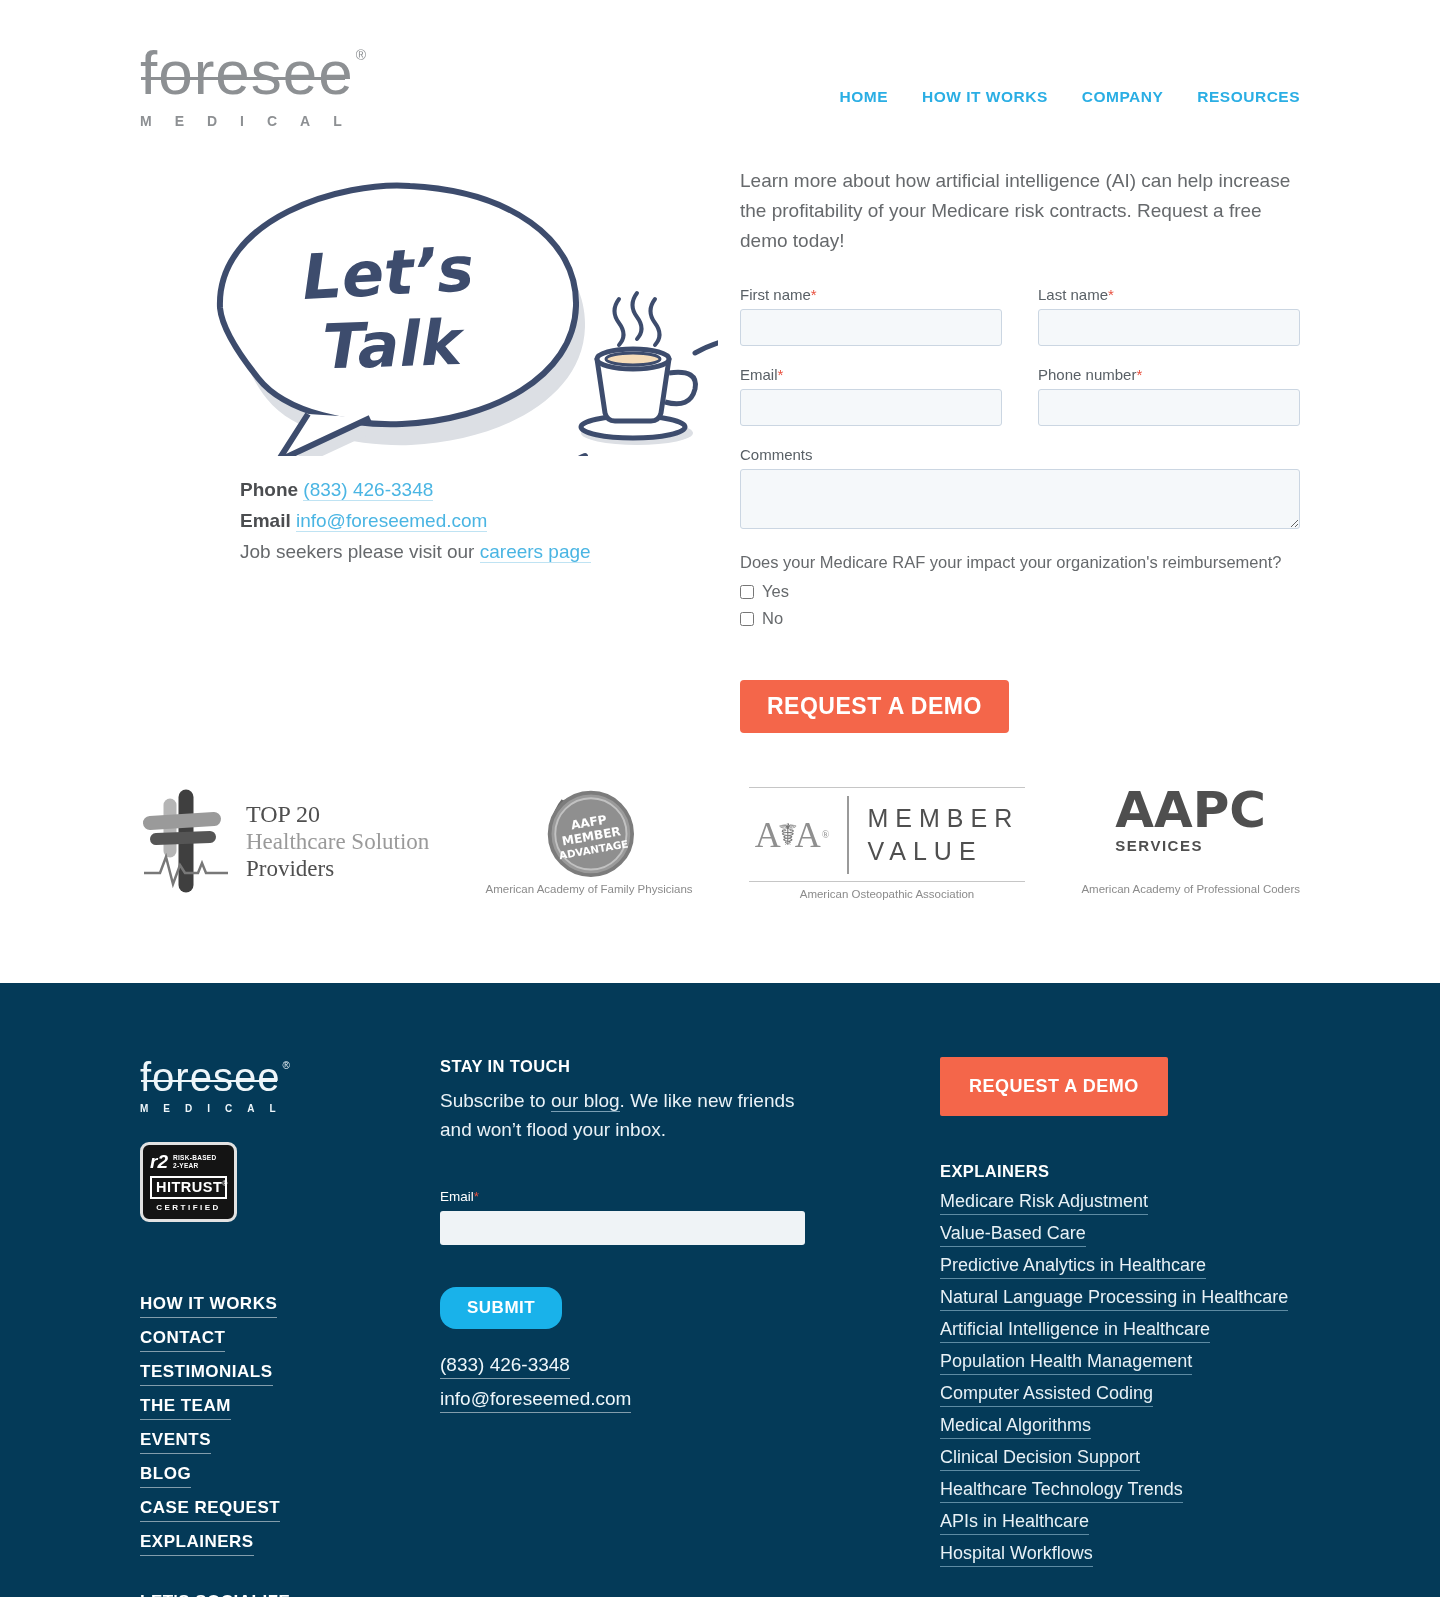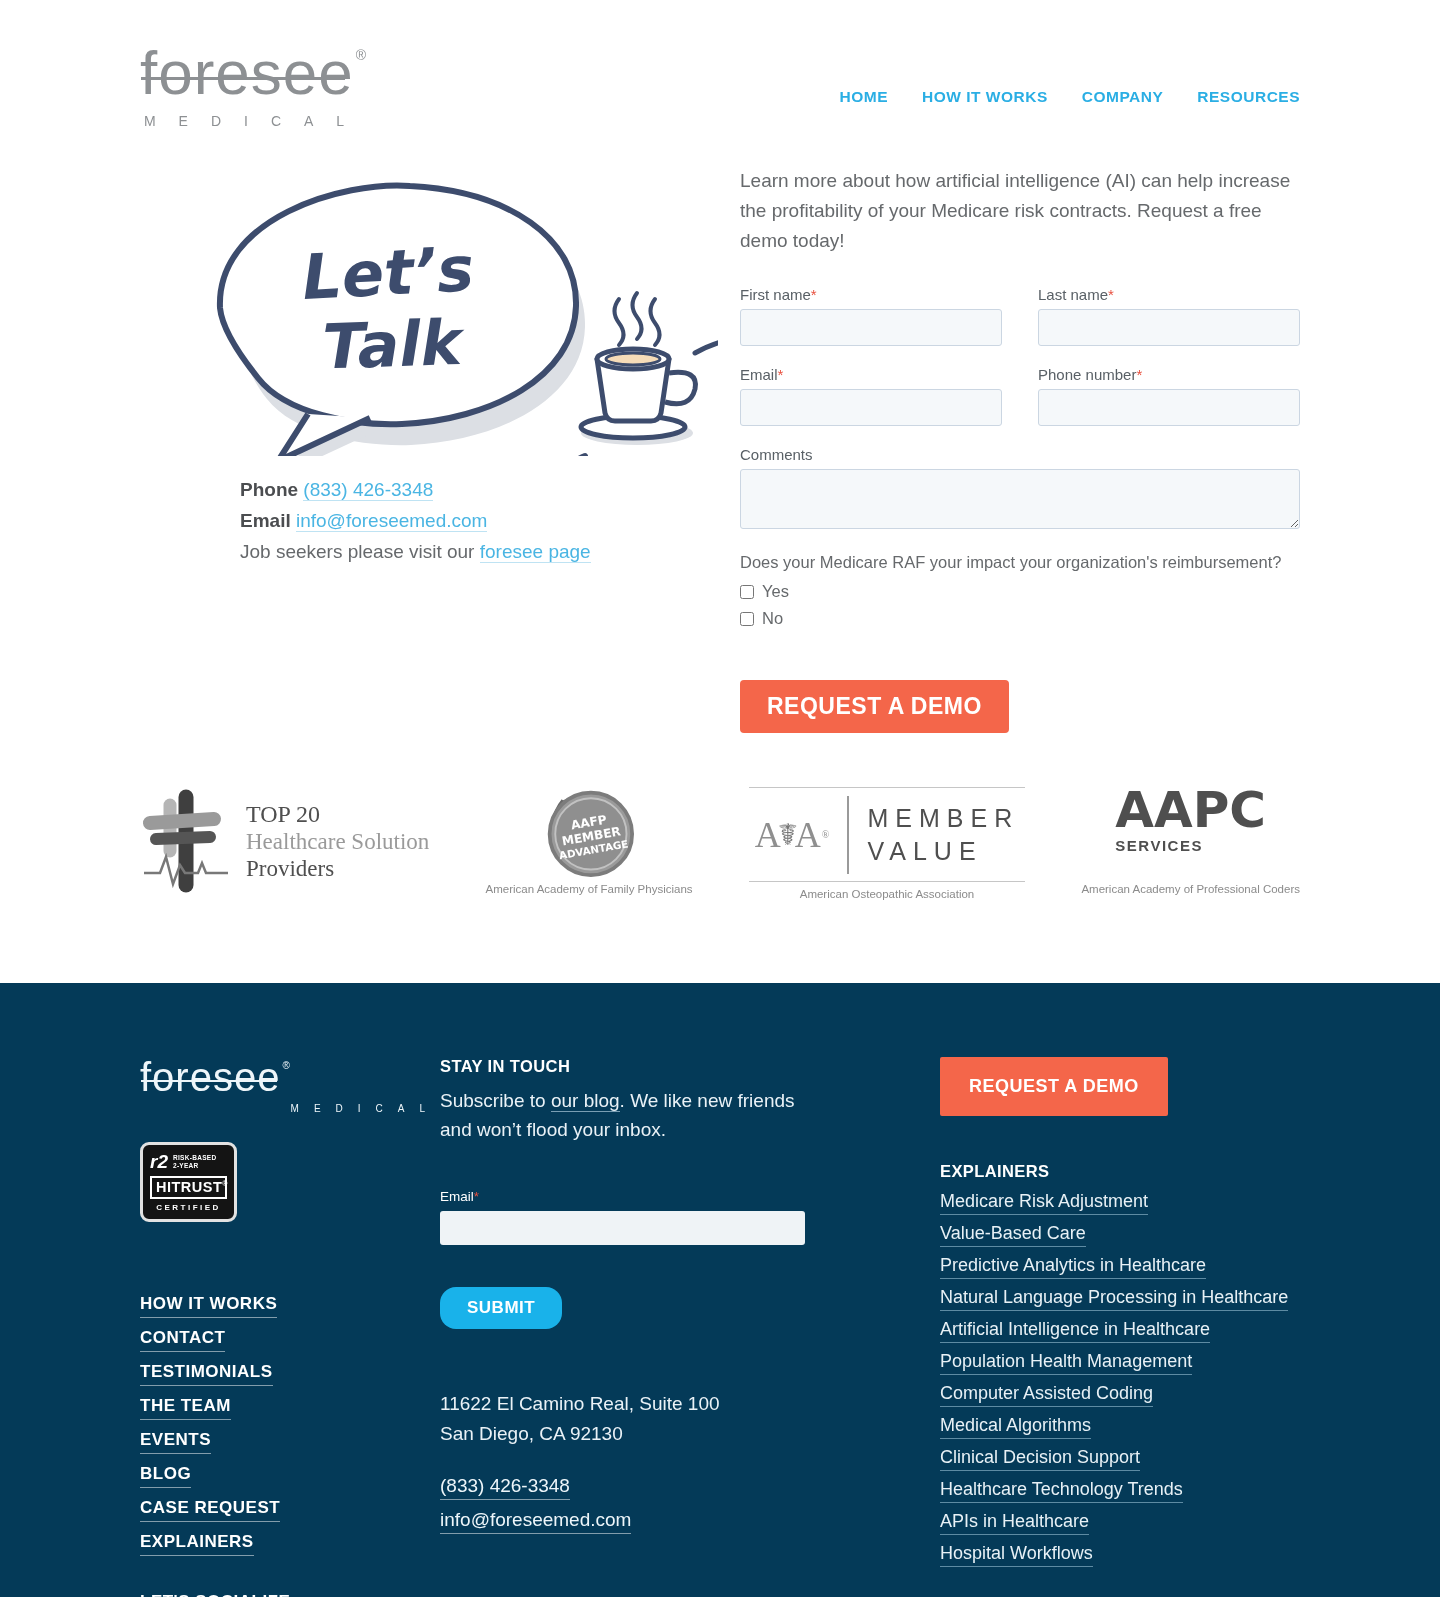--- a/index.html
+++ b/index.html
@@ -11,21 +11,21 @@
     color: #66696c;
   }
   .container { width: 1160px; margin: 0 auto; }
 
   
   .site-header { display: flex; justify-content: space-between; align-items: flex-start; padding-top: 42px; }
   .logo { line-height: 1; }
   .logo-word { position: relative; display: inline-block; font-size: 62px; font-weight: 300; color: #8d9093; letter-spacing: 1px; }
   .logo-word .reg { font-size: 14px; vertical-align: 34px; margin-left: 2px; }
   .logo-strike { position: absolute; left: 1px; right: 22px; top: 57%; height: 3px; background: #8d9093; }
-  .logo-sub { margin-top: 10px; font-size: 14px; letter-spacing: 23px; color: #8d9093; font-weight: 400; text-align: right; }
+  .logo-sub { margin-top: 10px; font-size: 14px; letter-spacing: 23px; color: #8d9093; font-weight: 700; }
   .main-nav { display: flex; gap: 34px; margin-top: 46px; }
   .main-nav a { color: #2aaee4; font-weight: 700; font-size: 15.5px; letter-spacing: 0.5px; text-decoration: none; }
 
   
   .hero { display: grid; grid-template-columns: 600px 560px; margin-top: 28px; }
   .illustration { margin-left: 18px; }
   .contact-block { margin-left: 100px; margin-top: 14px; font-size: 19px; line-height: 31px; color: #66696c; }
   .contact-block b { color: #4b4d50; }
   a.blue-link { color: #4ab5e3; text-decoration: none; border-bottom: 1px solid #bfe3f3; }
 
@@ -152,21 +152,21 @@
       <div class="contact-block">
         <div>
           <b>Phone</b>
           <a href="#" class="blue-link">(833) 426-3348</a>
         </div>
         <div>
           <b>Email</b>
           <a href="#" class="blue-link">info@foreseemed.com</a>
         </div>
         <div>
-          <span>Job seekers please visit our </span><a href="#" class="blue-link">foresee page</a>
+          <span>Job seekers please visit our </span><a href="#" class="blue-link">careers page</a>
         </div>
       </div>
     </div>
 
     <div class="form-col">
       <p class="form-intro">Learn more about how artificial intelligence (AI) can help increase the profitability of your Medicare risk contracts. Request a free demo today!</p>
       <div class="form-grid">
         <div class="field">
           <label><span>First name</span><span class="req">*</span></label>
           <input type="text" style="">
@@ -300,24 +300,20 @@
       <h4 class="f-heading">STAY IN TOUCH</h4>
       <p class="f-sub-text">
         <span>Subscribe to </span><a href="#" class="f-inline-link">our blog</a><span>. We like new friends and won’t flood your inbox.</span>
       </p>
       <div class="f-email-label">
         <span>Email</span><span class="req">*</span>
       </div>
       <input type="text" class="f-email-input" style="">
       <div>
         <button class="submit-btn">SUBMIT</button>
-      </div>
-      <div class="f-address">
-        <div>11622 El Camino Real, Suite 100</div>
-        <div>San Diego, CA 92130</div>
       </div>
       <div class="f-contact-links">
         <a href="#">(833) 426-3348</a>
         <a href="#">info@foreseemed.com</a>
       </div>
     </div>
 
     <div>
       <button class="f-demo-btn">REQUEST A DEMO</button>
       <h4 class="f-heading f-explainers-heading">EXPLAINERS</h4>

